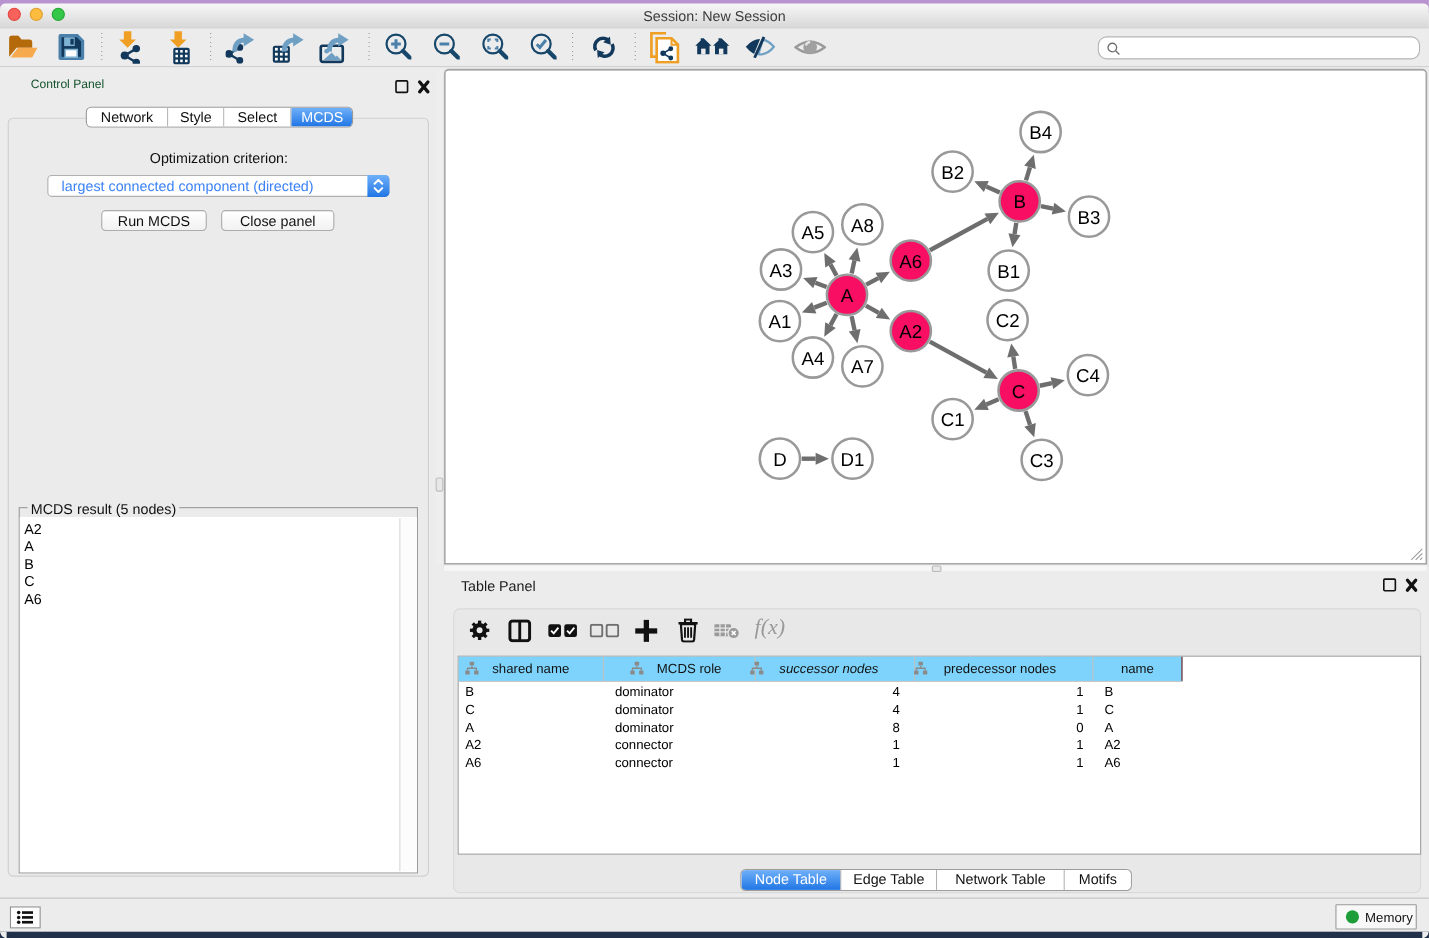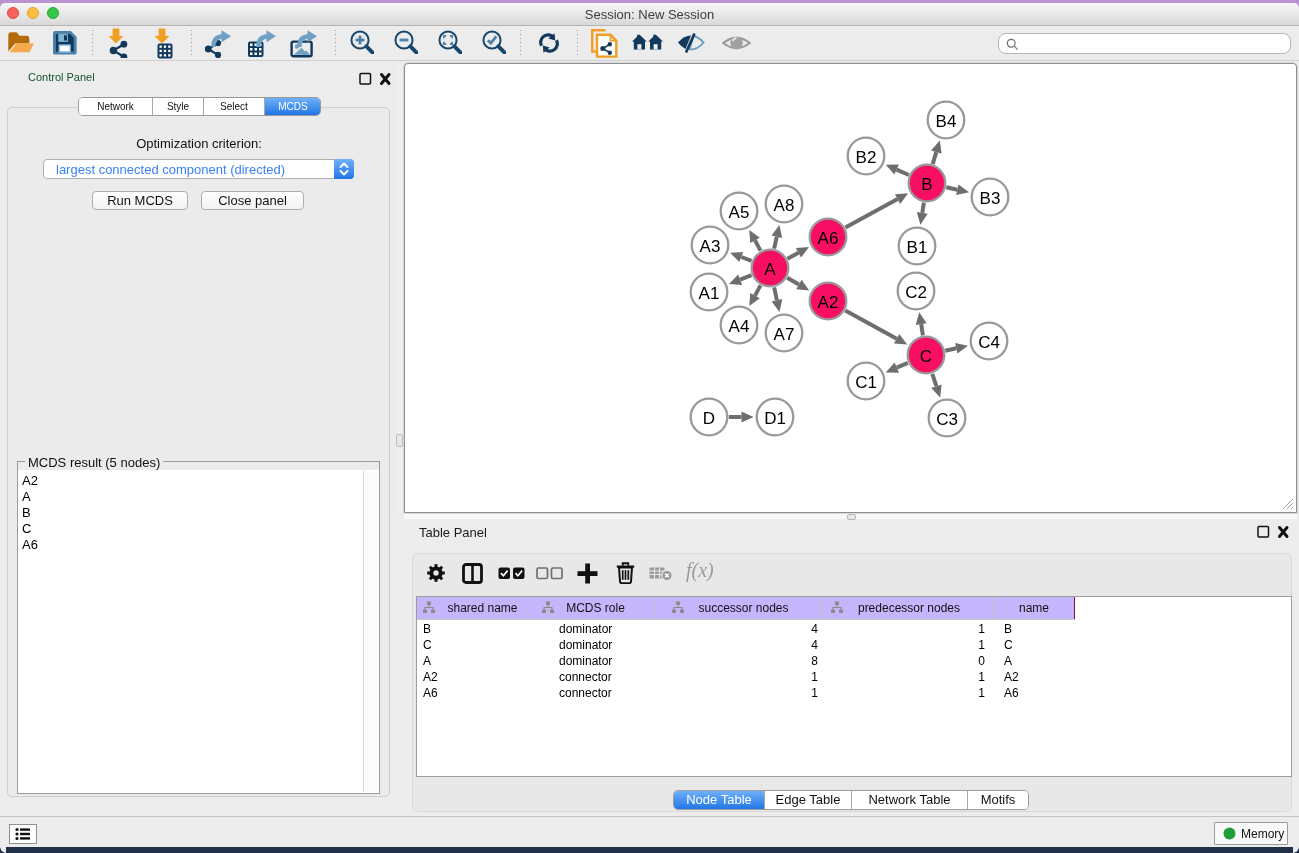--- a/index.html
+++ b/index.html
@@ -25,21 +25,21 @@
   background-image:repeating-linear-gradient(#9a9a9a 0 1px, transparent 1px 4px); }
 #search { position:absolute; left:998px; top:7px; width:293px; height:21px; background:#fff;
   border:1px solid #b5b5b5; border-radius:8px; }
 
 
 #cp-title { left:28px; top:71px; font-size:11px; color:#14532d; }
 #cp-body { left:7px; top:107px; width:383px; height:690px; background:#ebebeb;
   border:1px solid #cfcfcf; border-radius:5px; }
 #cp-tabs { left:78px; top:97px; width:243px; height:19px; display:flex;
   border:1px solid #999; border-radius:5px; overflow:hidden; background:#fff; }
-#cp-tabs .tab { flex:0 0 auto; font-size:10px; color:#111; text-align:center;
+#cp-tabs .tab { flex:0 0 auto; font-size:13px; color:#111; text-align:center;
   line-height:17px; background:#fff; border-right:1px solid #a8a8a8; }
 #cp-tabs .tab.sel { background:linear-gradient(#6fb0f9,#2176e5); color:#fff; border-right:none; }
 #opt-label { left:8px; top:136px; width:382px; text-align:center; font-size:13px; color:#111; }
 #dropdown { left:43px; top:159px; width:311px; height:20px; background:#fff;
   border:1px solid #b0b0b0; border-radius:4px; }
 #dropdown .txt { position:absolute; left:12px; top:2px; font-size:13px; color:#3b82f6; }
 #dropdown .step { position:absolute; right:-1px; top:-1px; width:20px; height:20px;
   background:linear-gradient(#6fb0f9,#2176e5); border-radius:0 4px 4px 0; }
 .btn { position:absolute; height:19px; background:linear-gradient(#ffffff,#f2f2f2);
   border:1px solid #adadad; border-radius:4px; font-size:13px; color:#111;
@@ -60,21 +60,21 @@
 #gwin-tb .title { position:absolute; left:0; right:0; top:5px; text-align:center; font-size:13px; color:#2e2e2e; }
 .tl2 { position:absolute; border-radius:50%; width:11px; height:11px; top:7px; }
 
 
 #tp-title { left:419px; top:525px; font-size:13px; color:#1a1a1a; }
 #tp-body { left:412px; top:553px; width:880px; height:259px; background:#e8e8e8;
   border:1px solid #d9d9d9; border-radius:6px; }
 #tp-toolbar { left:417px; top:552px; width:873px; height:41px; }
 #tp-table { left:416px; top:596px; width:876px; height:181px; background:#fff;
   border:1px solid #9e9e9e; }
-#tp-header { position:absolute; left:0; top:0; height:23px; background:#c4b5fd;
+#tp-header { position:absolute; left:0; top:0; height:23px; background:#7dd3fc;
   border-bottom:1px solid #c8c8c8; font-size:12px; color:#111; }
 .hcell { position:absolute; top:0; height:22px; border-right:1px solid #c0c0c0;
   text-align:center; line-height:22px; }
 .trow { position:absolute; left:0; width:871px; height:16px; font-size:12px; color:#000; }
 .tcell { position:absolute; top:0; height:16px; line-height:16px; }
 .num { text-align:right; }
 
 
 #btabs { left:673px; top:790px; height:20px; display:flex; border:1px solid #9c9c9c;
   border-radius:5px; overflow:hidden; background:#fff; }
@@ -456,31 +456,31 @@
     <div class="hcell" style="left:0;width:132px;"><svg style="position:absolute;left:5px;top:4px" width="14" height="13" viewBox="0 0 14 13">
           <g fill="#8a8a8a">
             <rect x="5" y="0.5" width="4" height="3.6" rx="0.5"></rect>
             <rect x="1" y="8.5" width="4" height="3.6" rx="0.5"></rect>
             <rect x="9" y="8.5" width="4" height="3.6" rx="0.5"></rect>
           </g>
           <g stroke="#8a8a8a" stroke-width="1.2" fill="none">
             <path d="M7 4.5 V6.5 M3 8.5 V6.5 H11 V8.5"></path>
           </g>
         </svg>shared name</div>
-    <div class="hcell" style="left:119px;width:120px;text-align:center;"><svg style="position:absolute;left:5px;top:4px" width="14" height="13" viewBox="0 0 14 13">
+    <div class="hcell" style="left:150px;width:120px;text-align:center;"><svg style="position:absolute;left:5px;top:4px" width="14" height="13" viewBox="0 0 14 13">
           <g fill="#8a8a8a">
             <rect x="5" y="0.5" width="4" height="3.6" rx="0.5"></rect>
             <rect x="1" y="8.5" width="4" height="3.6" rx="0.5"></rect>
             <rect x="9" y="8.5" width="4" height="3.6" rx="0.5"></rect>
           </g>
           <g stroke="#8a8a8a" stroke-width="1.2" fill="none">
             <path d="M7 4.5 V6.5 M3 8.5 V6.5 H11 V8.5"></path>
           </g>
         </svg>MCDS role</div>
-    <div class="hcell" style="left:249px;width:156px;"><svg style="position:absolute;left:5px;top:4px" width="14" height="13" viewBox="0 0 14 13">
+    <div class="hcell" style="left:259px;width:156px;font-style:italic;"><svg style="position:absolute;left:5px;top:4px" width="14" height="13" viewBox="0 0 14 13">
           <g fill="#8a8a8a">
             <rect x="5" y="0.5" width="4" height="3.6" rx="0.5"></rect>
             <rect x="1" y="8.5" width="4" height="3.6" rx="0.5"></rect>
             <rect x="9" y="8.5" width="4" height="3.6" rx="0.5"></rect>
           </g>
           <g stroke="#8a8a8a" stroke-width="1.2" fill="none">
             <path d="M7 4.5 V6.5 M3 8.5 V6.5 H11 V8.5"></path>
           </g>
         </svg>successor nodes</div>
     <div class="hcell" style="left:408px;width:169px;"><svg style="position:absolute;left:5px;top:4px" width="14" height="13" viewBox="0 0 14 13">

